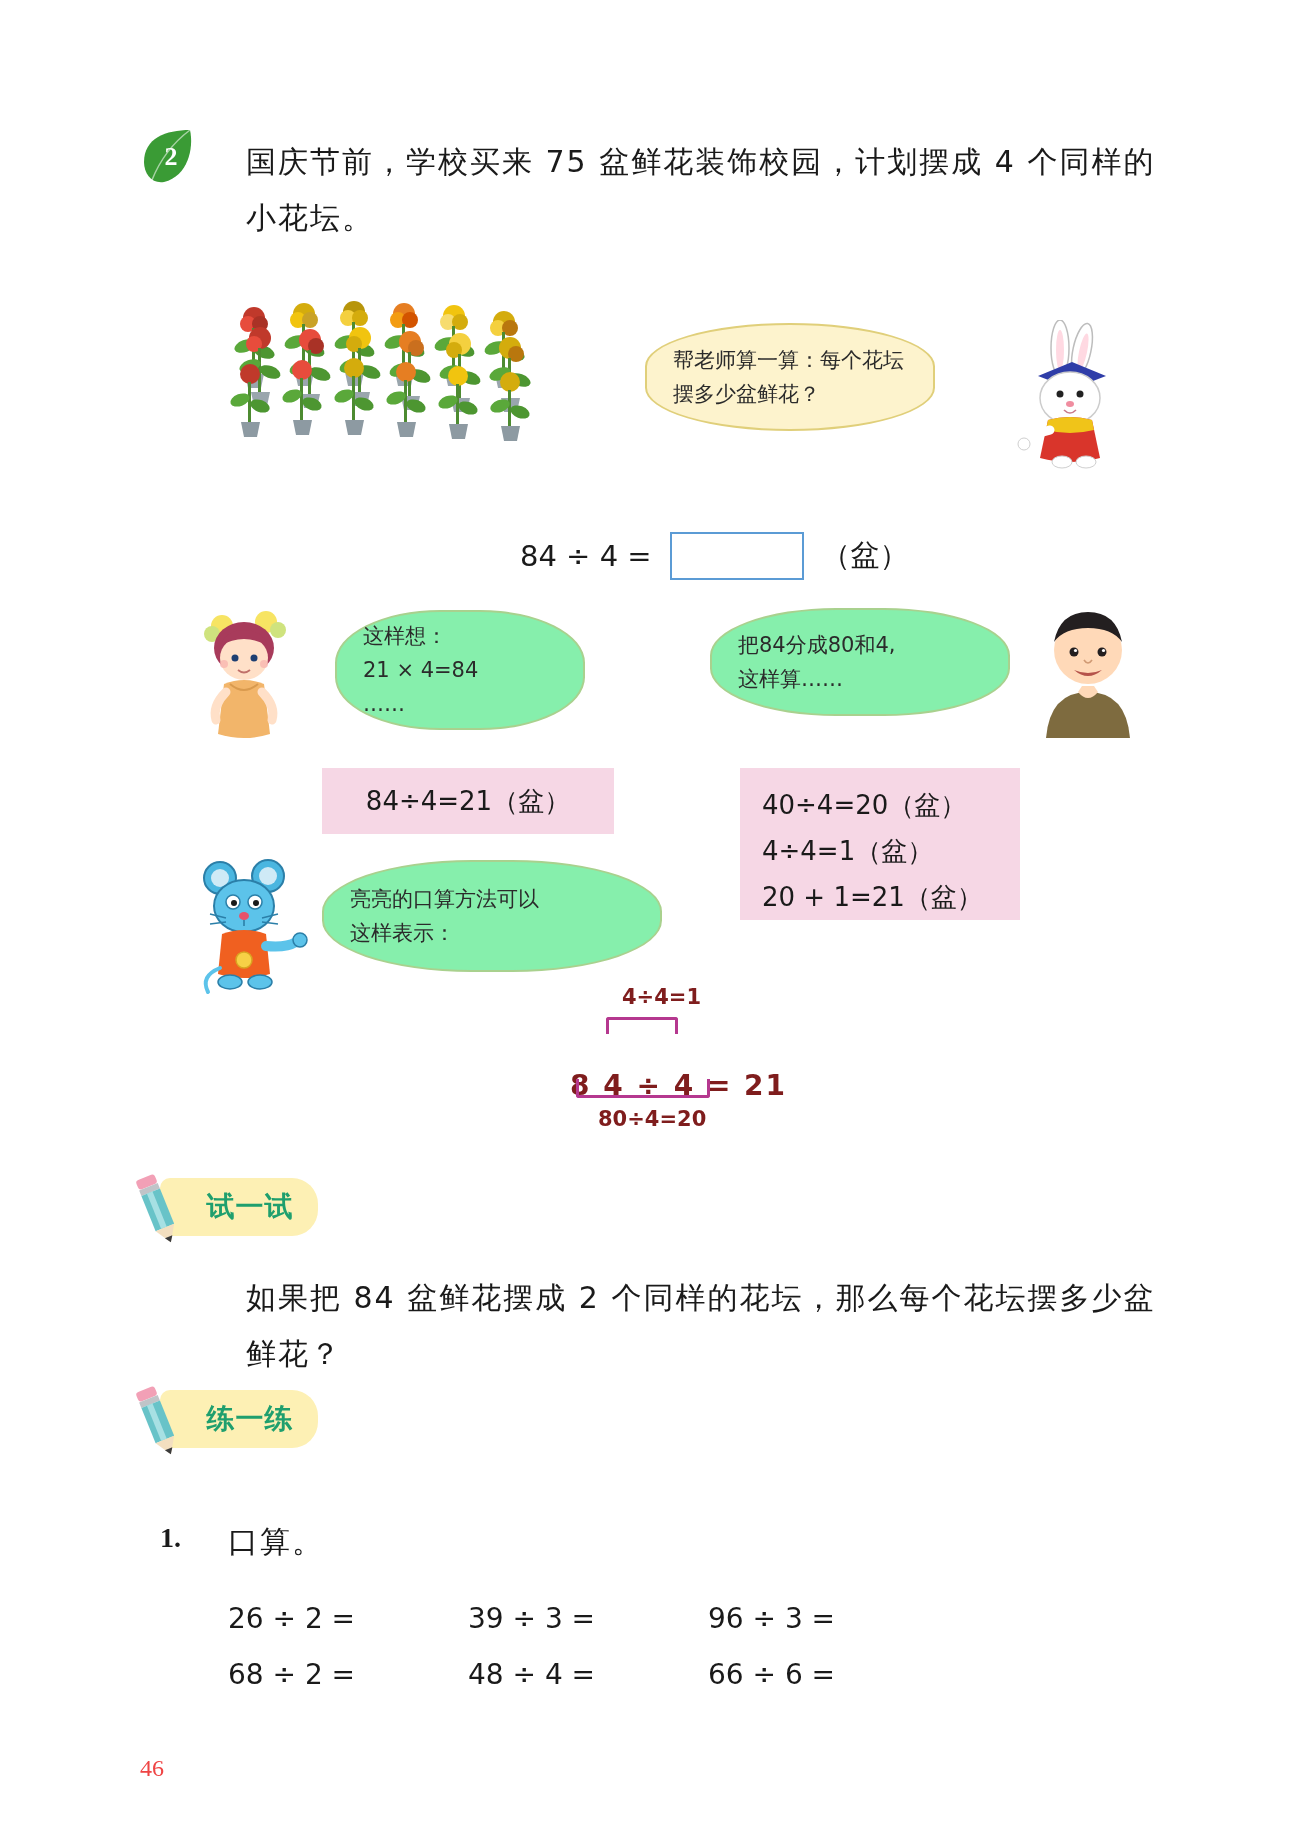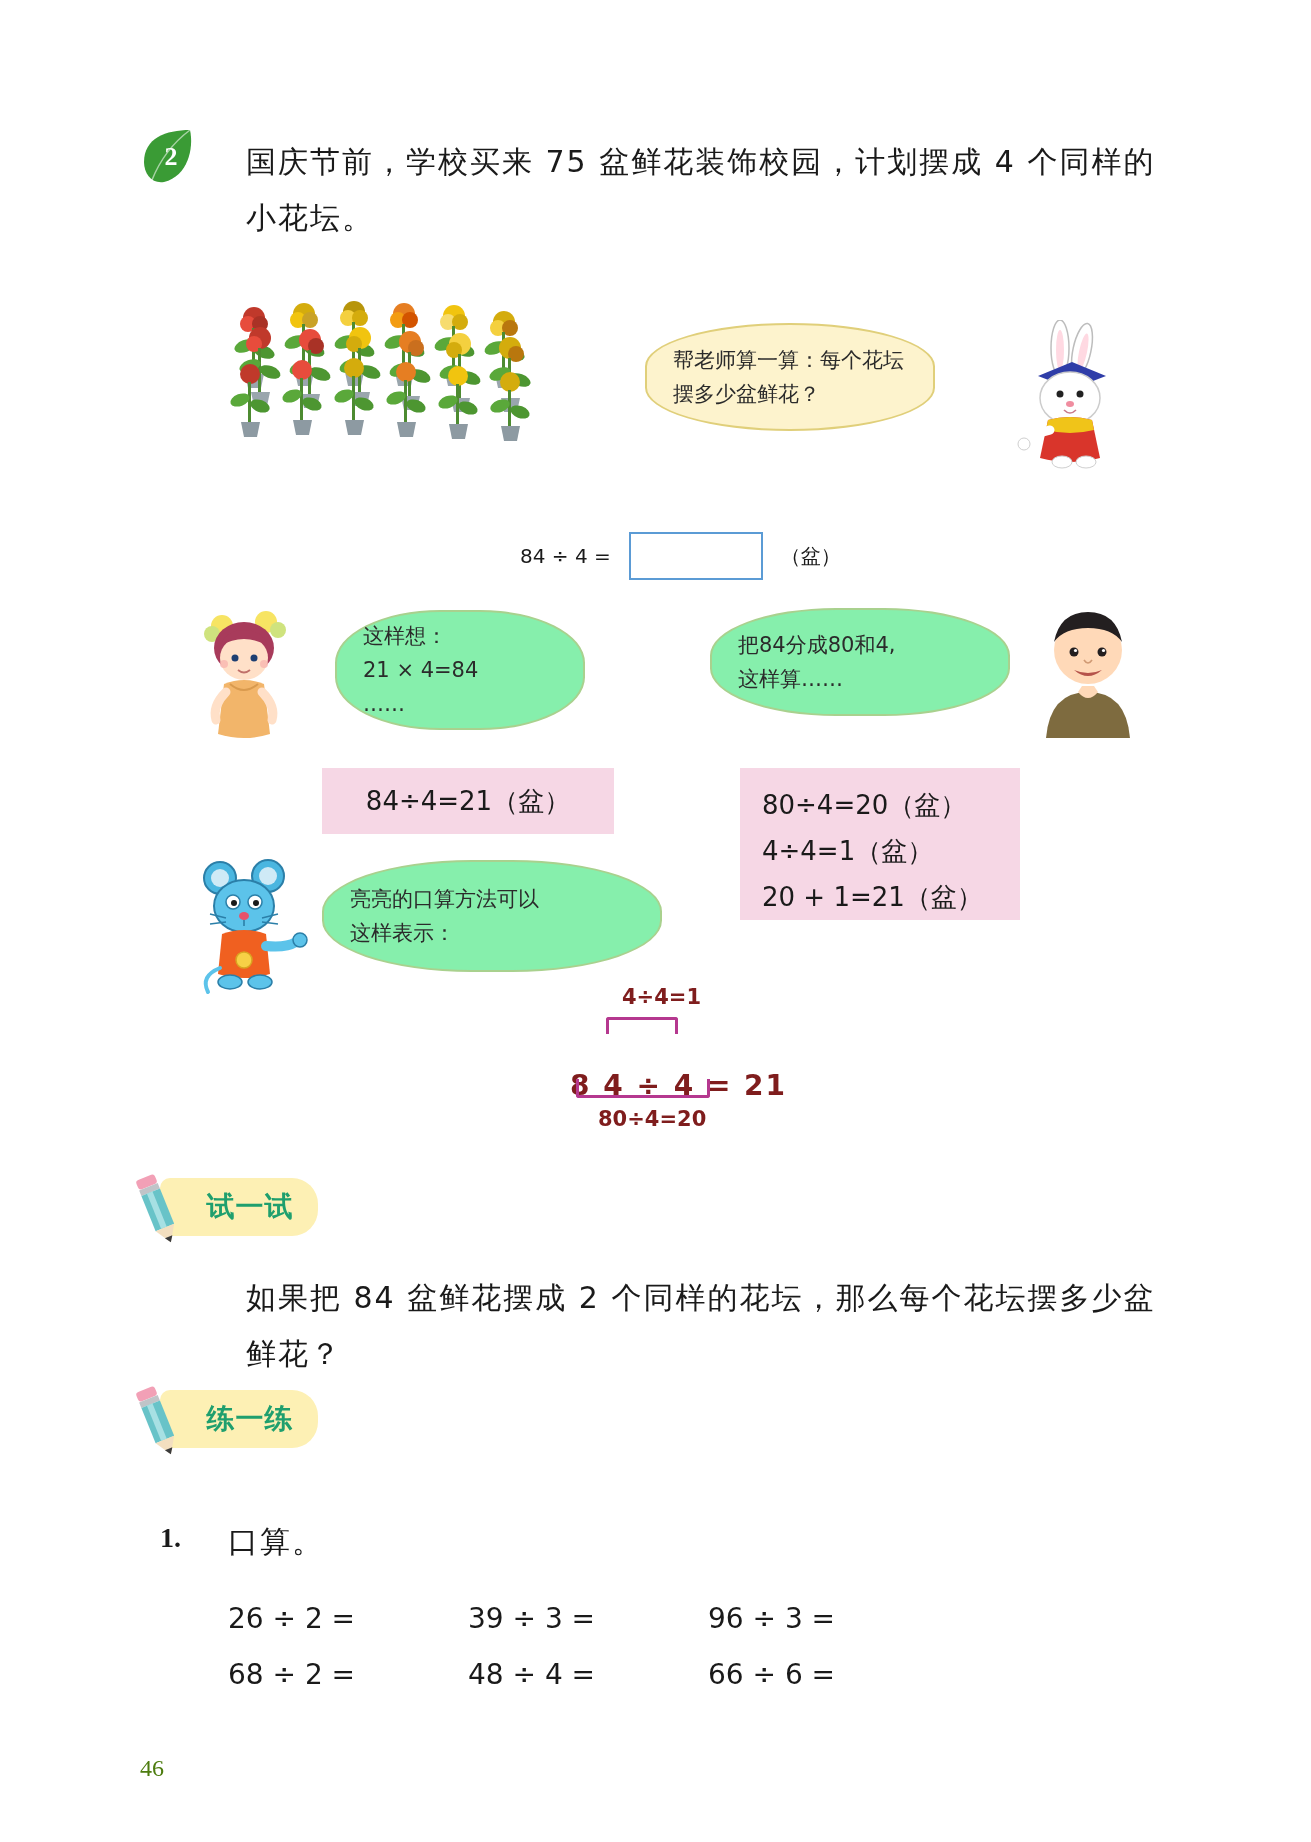--- a/index.html
+++ b/index.html
@@ -113,21 +113,21 @@
     width: 340px;
     height: 112px;
     border-radius: 44% / 46%;
   }
 
   
   .main-eq {
     position: absolute;
     left: 520px;
     top: 532px;
-    font-size: 20px;
+    font-size: 29px;
     font-family: "DejaVu Sans", sans-serif;
     display: flex;
     align-items: center;
     gap: 10px;
   }
   .answer-box {
     display: inline-block;
     width: 130px;
     height: 44px;
     border: 2px solid #5b9bd5;
@@ -283,21 +283,21 @@
     width: 286px;
     white-space: nowrap;
   }
 
   .page-num {
     position: absolute;
     left: 140px;
     top: 1755px;
     font-family: "Liberation Serif", serif;
     font-size: 24px;
-    color: #4d7c0f;
+    color: #ef4444;
   }
 
   
   .char {
     position: absolute;
   }
 </style>
 </head>
 <body>
 
@@ -566,21 +566,21 @@
       <path d="M18 140 q4 -46 42 -46 q38 0 42 46 z" fill="#7e6b3f"></path>
       <path d="M50 94 q10 12 20 0 l-4 -6 h-12 z" fill="#ffd9b8"></path>
     </svg>
   </div>
 
   <div class="pink-box" id="pink-left">
     <span>84÷4=21（盆）</span>
   </div>
 
   <div class="pink-box" id="pink-right">
-    <div>80÷4=20（盆）</div>
+    <div>40÷4=20（盆）</div>
     <div>4÷4=1（盆）</div>
     <div>20 + 1=21（盆）</div>
   </div>
 
   <div class="char" style="left:190px; top:850px; width:130px; height:150px;">
     <svg width="130" height="150" viewBox="0 0 130 150" xmlns="http://www.w3.org/2000/svg">
 
       <circle cx="30" cy="28" r="16" fill="#4ab6e0" stroke="#2b7fa8" stroke-width="2"></circle>
       <circle cx="78" cy="26" r="16" fill="#4ab6e0" stroke="#2b7fa8" stroke-width="2"></circle>
       <circle cx="30" cy="28" r="9" fill="#cfeaf6"></circle>

